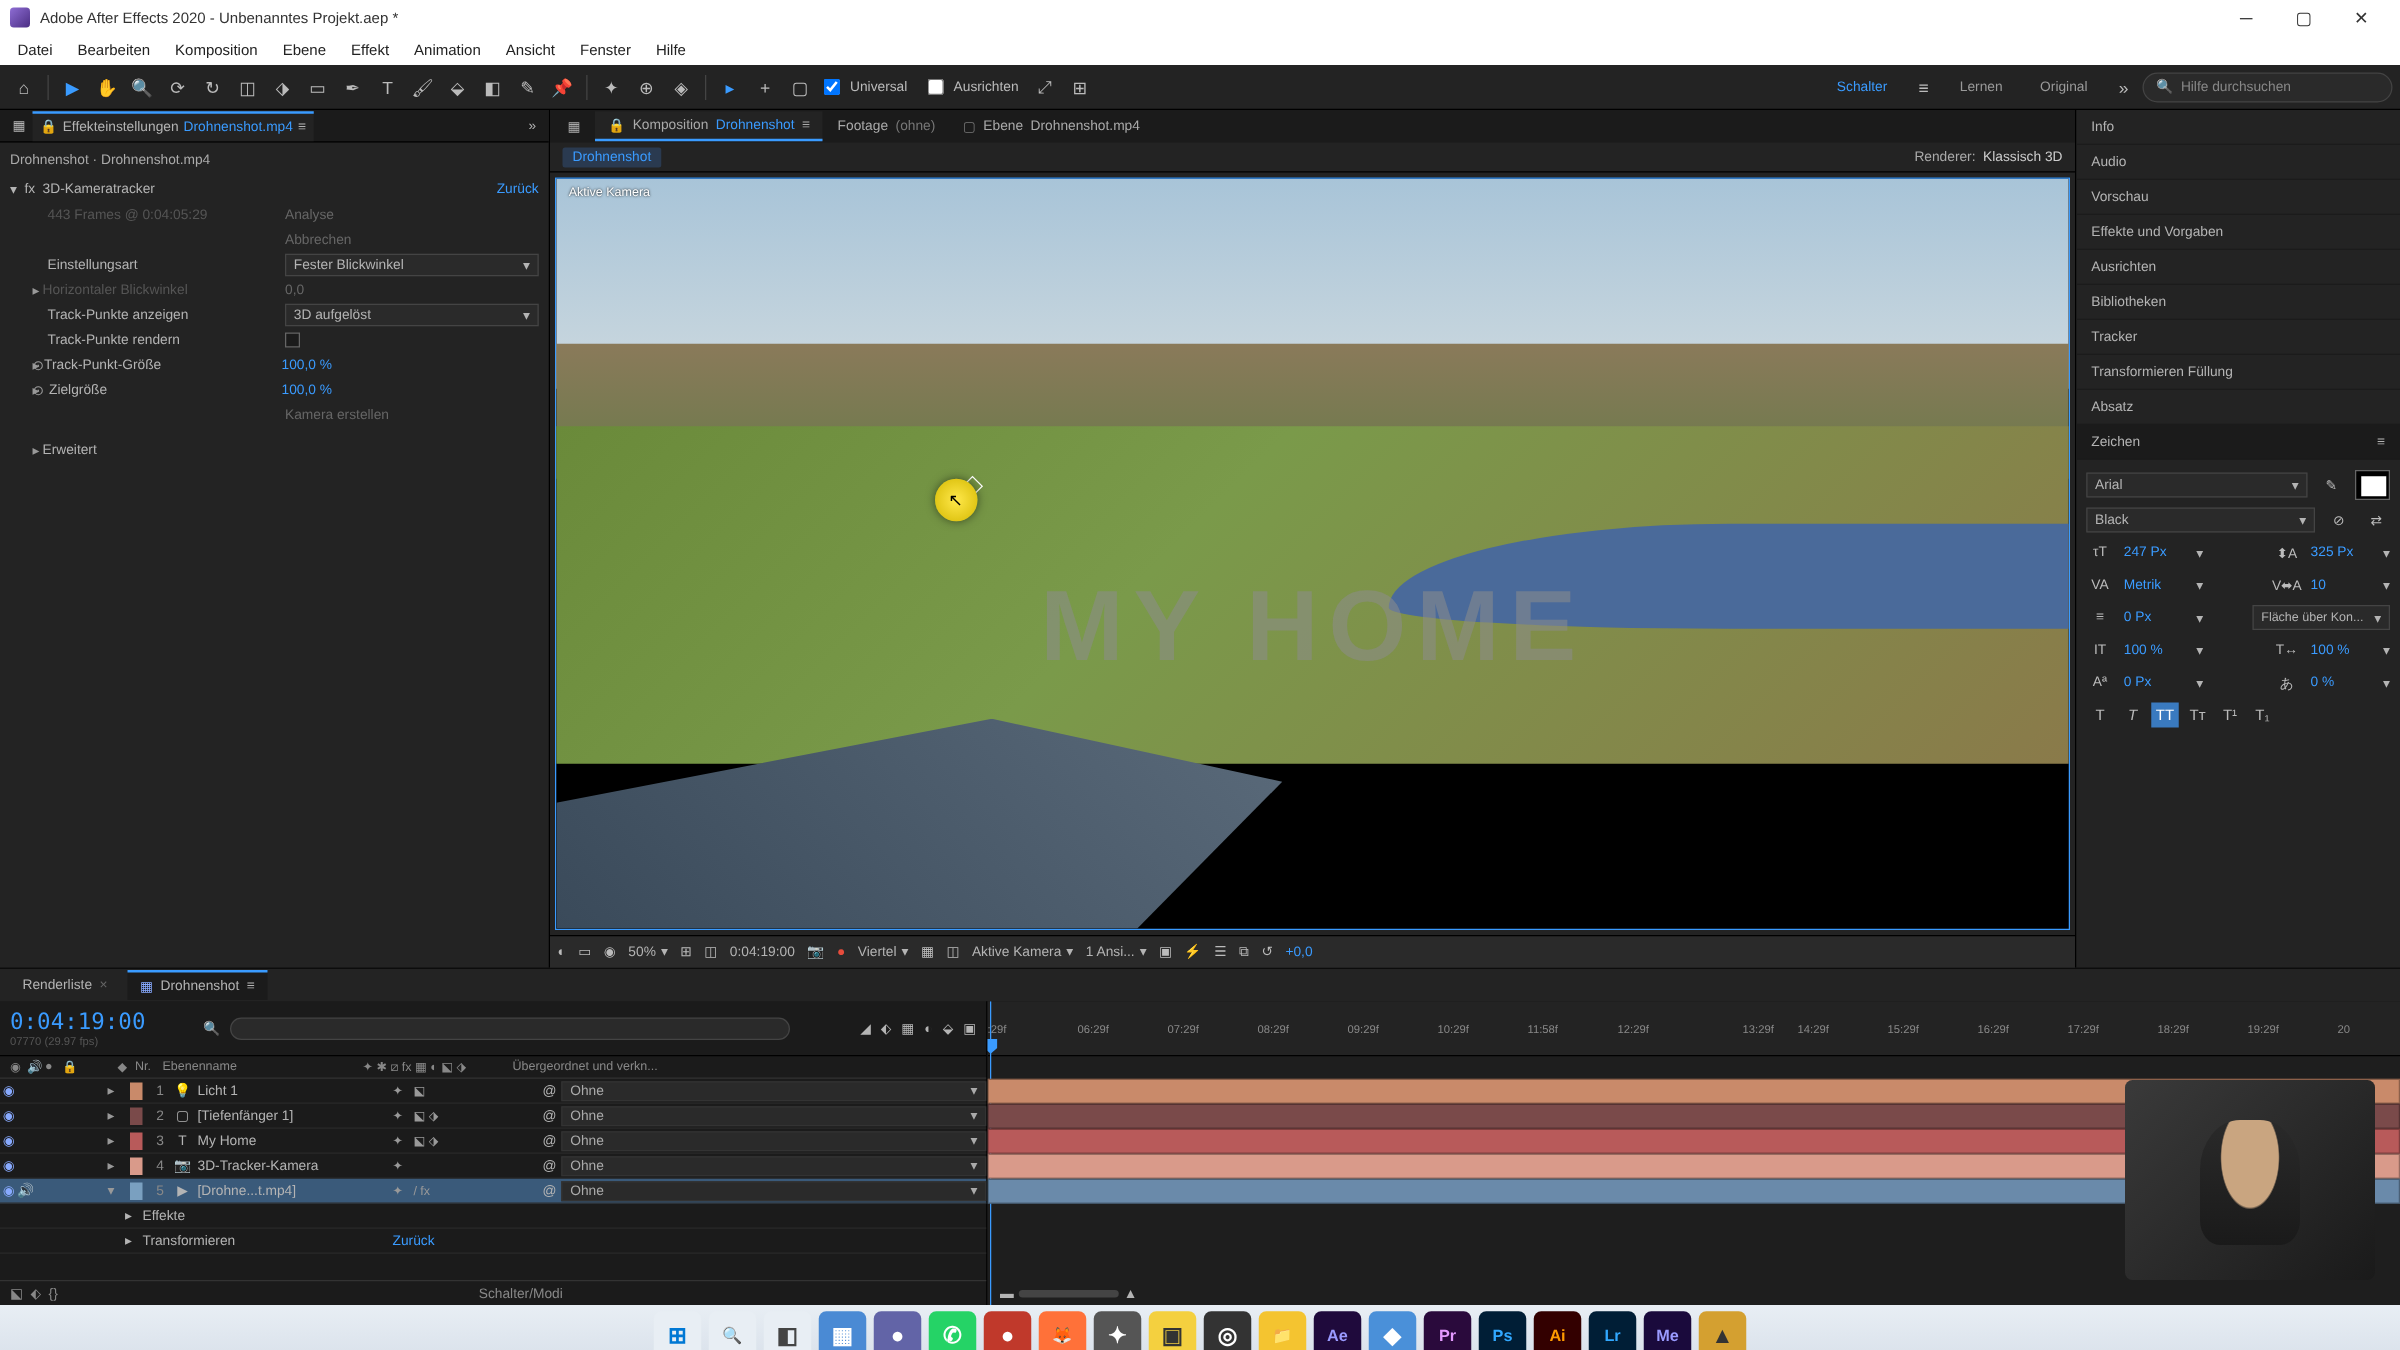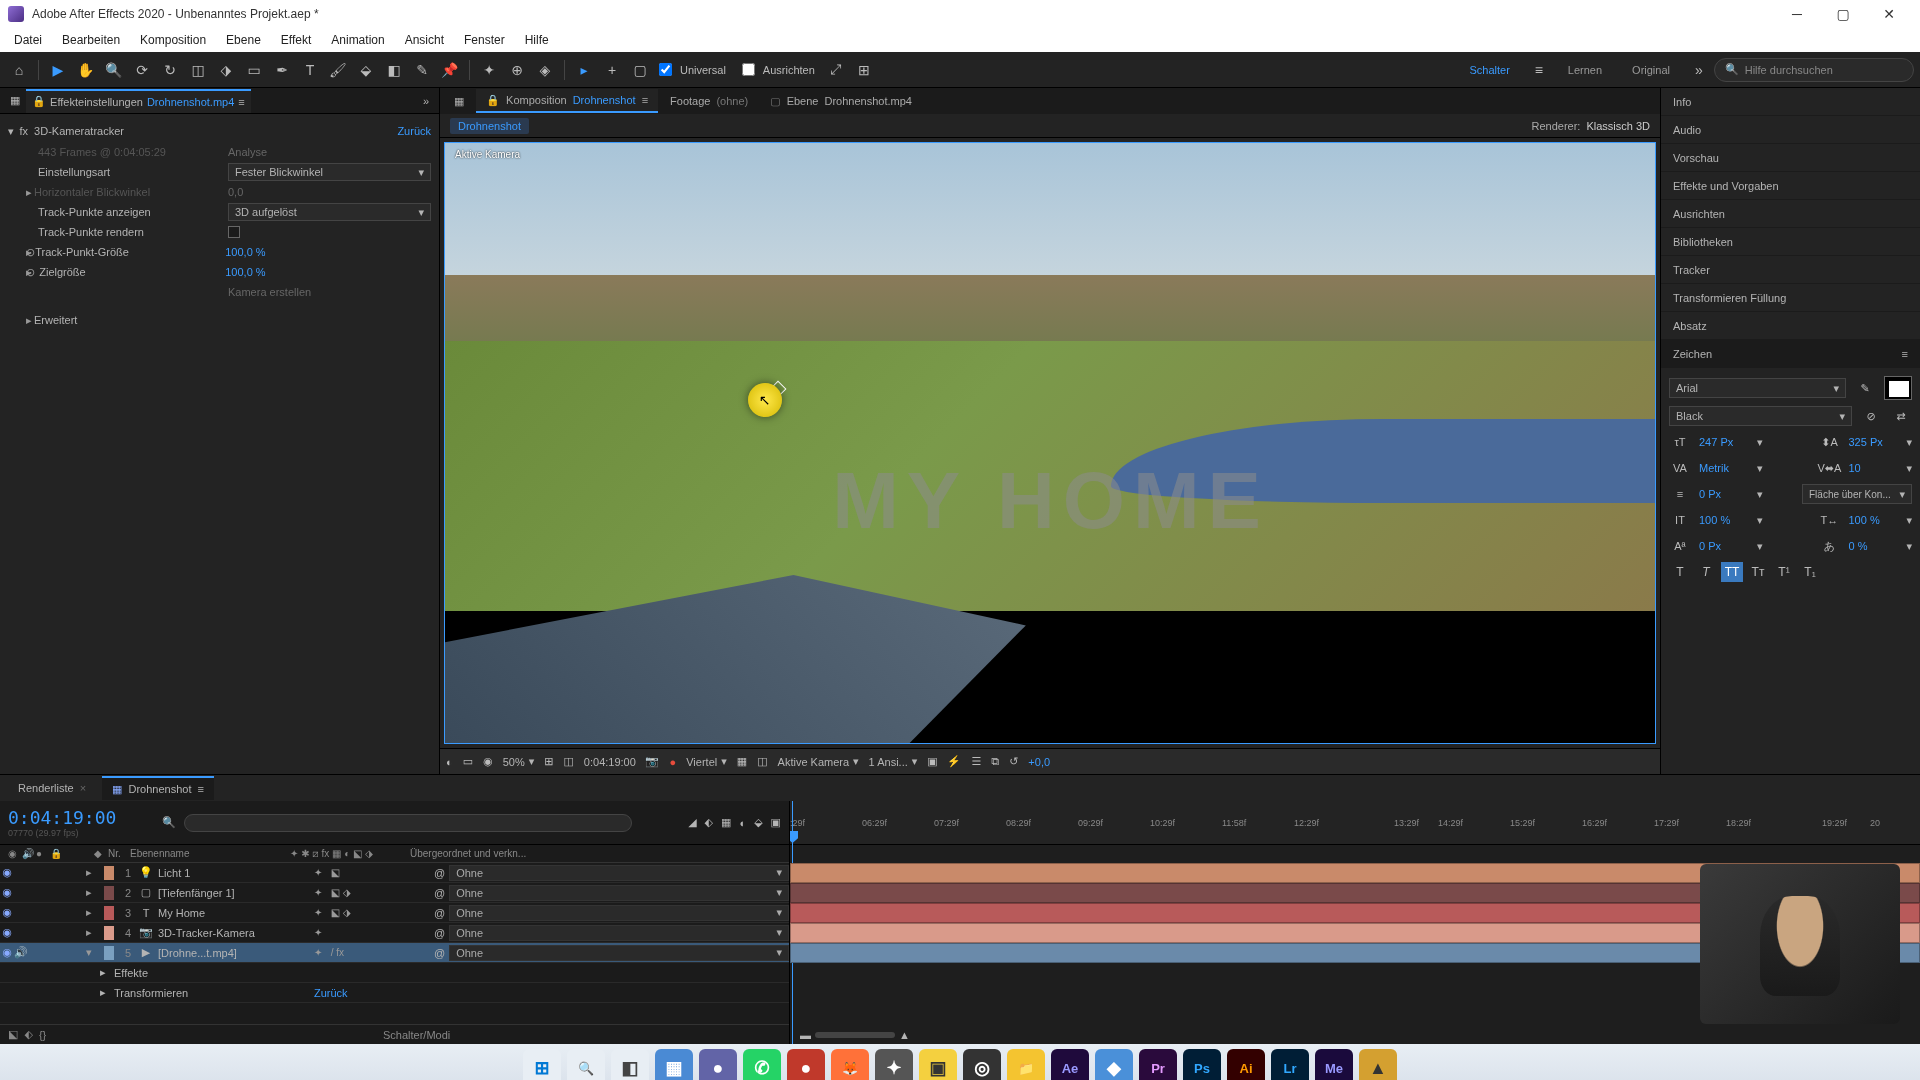--- a/index.html
+++ b/index.html
@@ -175,29 +175,34 @@
       <div class="ptab active">
         <span>🔒</span>
         <span>Effekteinstellungen</span>
         <span style="color:#3a9bff">Drohnenshot.mp4</span>
         <span>≡</span>
       </div>
       <div style="flex:1"></div>
       <div class="ptab">»</div>
     </div>
     <div class="panel-body">
+      <div class="crumb">Drohnenshot · Drohnenshot.mp4</div>
       <div class="fx-title">
         <span class="tw">▾</span>
         <span>fx</span>
         <span style="flex:1">3D-Kameratracker</span>
         <span style="color:#3a9bff;cursor:pointer">Zurück</span>
       </div>
       <div class="effrow">
           <span class="lbl" style="color:#555;padding-left:30px">443 Frames @ 0:04:05:29</span>
           <span class="val dim">Analyse</span>
+        </div>
+      <div class="effrow">
+          <span class="lbl"></span>
+          <span class="val dim">Abbrechen</span>
         </div>
       <div class="effrow">
           <span class="lbl" style="padding-left:30px">Einstellungsart</span>
           <div class="dd">
             <span>Fester Blickwinkel</span>
             <span>▾</span>
           </div>
         </div>
       <div class="effrow" style="color:#555">
           <span class="tw" style="padding-left:18px">▸</span>
@@ -562,21 +567,21 @@
           <div class="tick" style="left: 288px;">09:29f</div>
           <div class="tick" style="left: 360px;">10:29f</div>
           <div class="tick" style="left: 432px;">11:58f</div>
           <div class="tick" style="left: 504px;">12:29f</div>
           <div class="tick" style="left: 604px;">13:29f</div>
           <div class="tick" style="left: 648px;">14:29f</div>
           <div class="tick" style="left: 720px;">15:29f</div>
           <div class="tick" style="left: 792px;">16:29f</div>
           <div class="tick" style="left: 864px;">17:29f</div>
           <div class="tick" style="left: 936px;">18:29f</div>
-          <div class="tick" style="left: 1032px;">19:29f</div>
+          <div class="tick" style="left: 1008px;">19:29f</div>
           <div class="tick" style="left: 1080px;">20</div>
         </div>
       <div class="playhead"></div>
       <div class="track-area" id="tracks">
           <div class="bar" style="background: rgb(201, 138, 106);"></div>
           <div class="bar" style="background: rgb(122, 74, 74);"></div>
           <div class="bar" style="background: rgb(184, 90, 90);"></div>
           <div class="bar" style="background: rgb(217, 154, 138);"></div>
           <div class="bar" style="background: rgb(106, 138, 170);"></div>
         </div>

